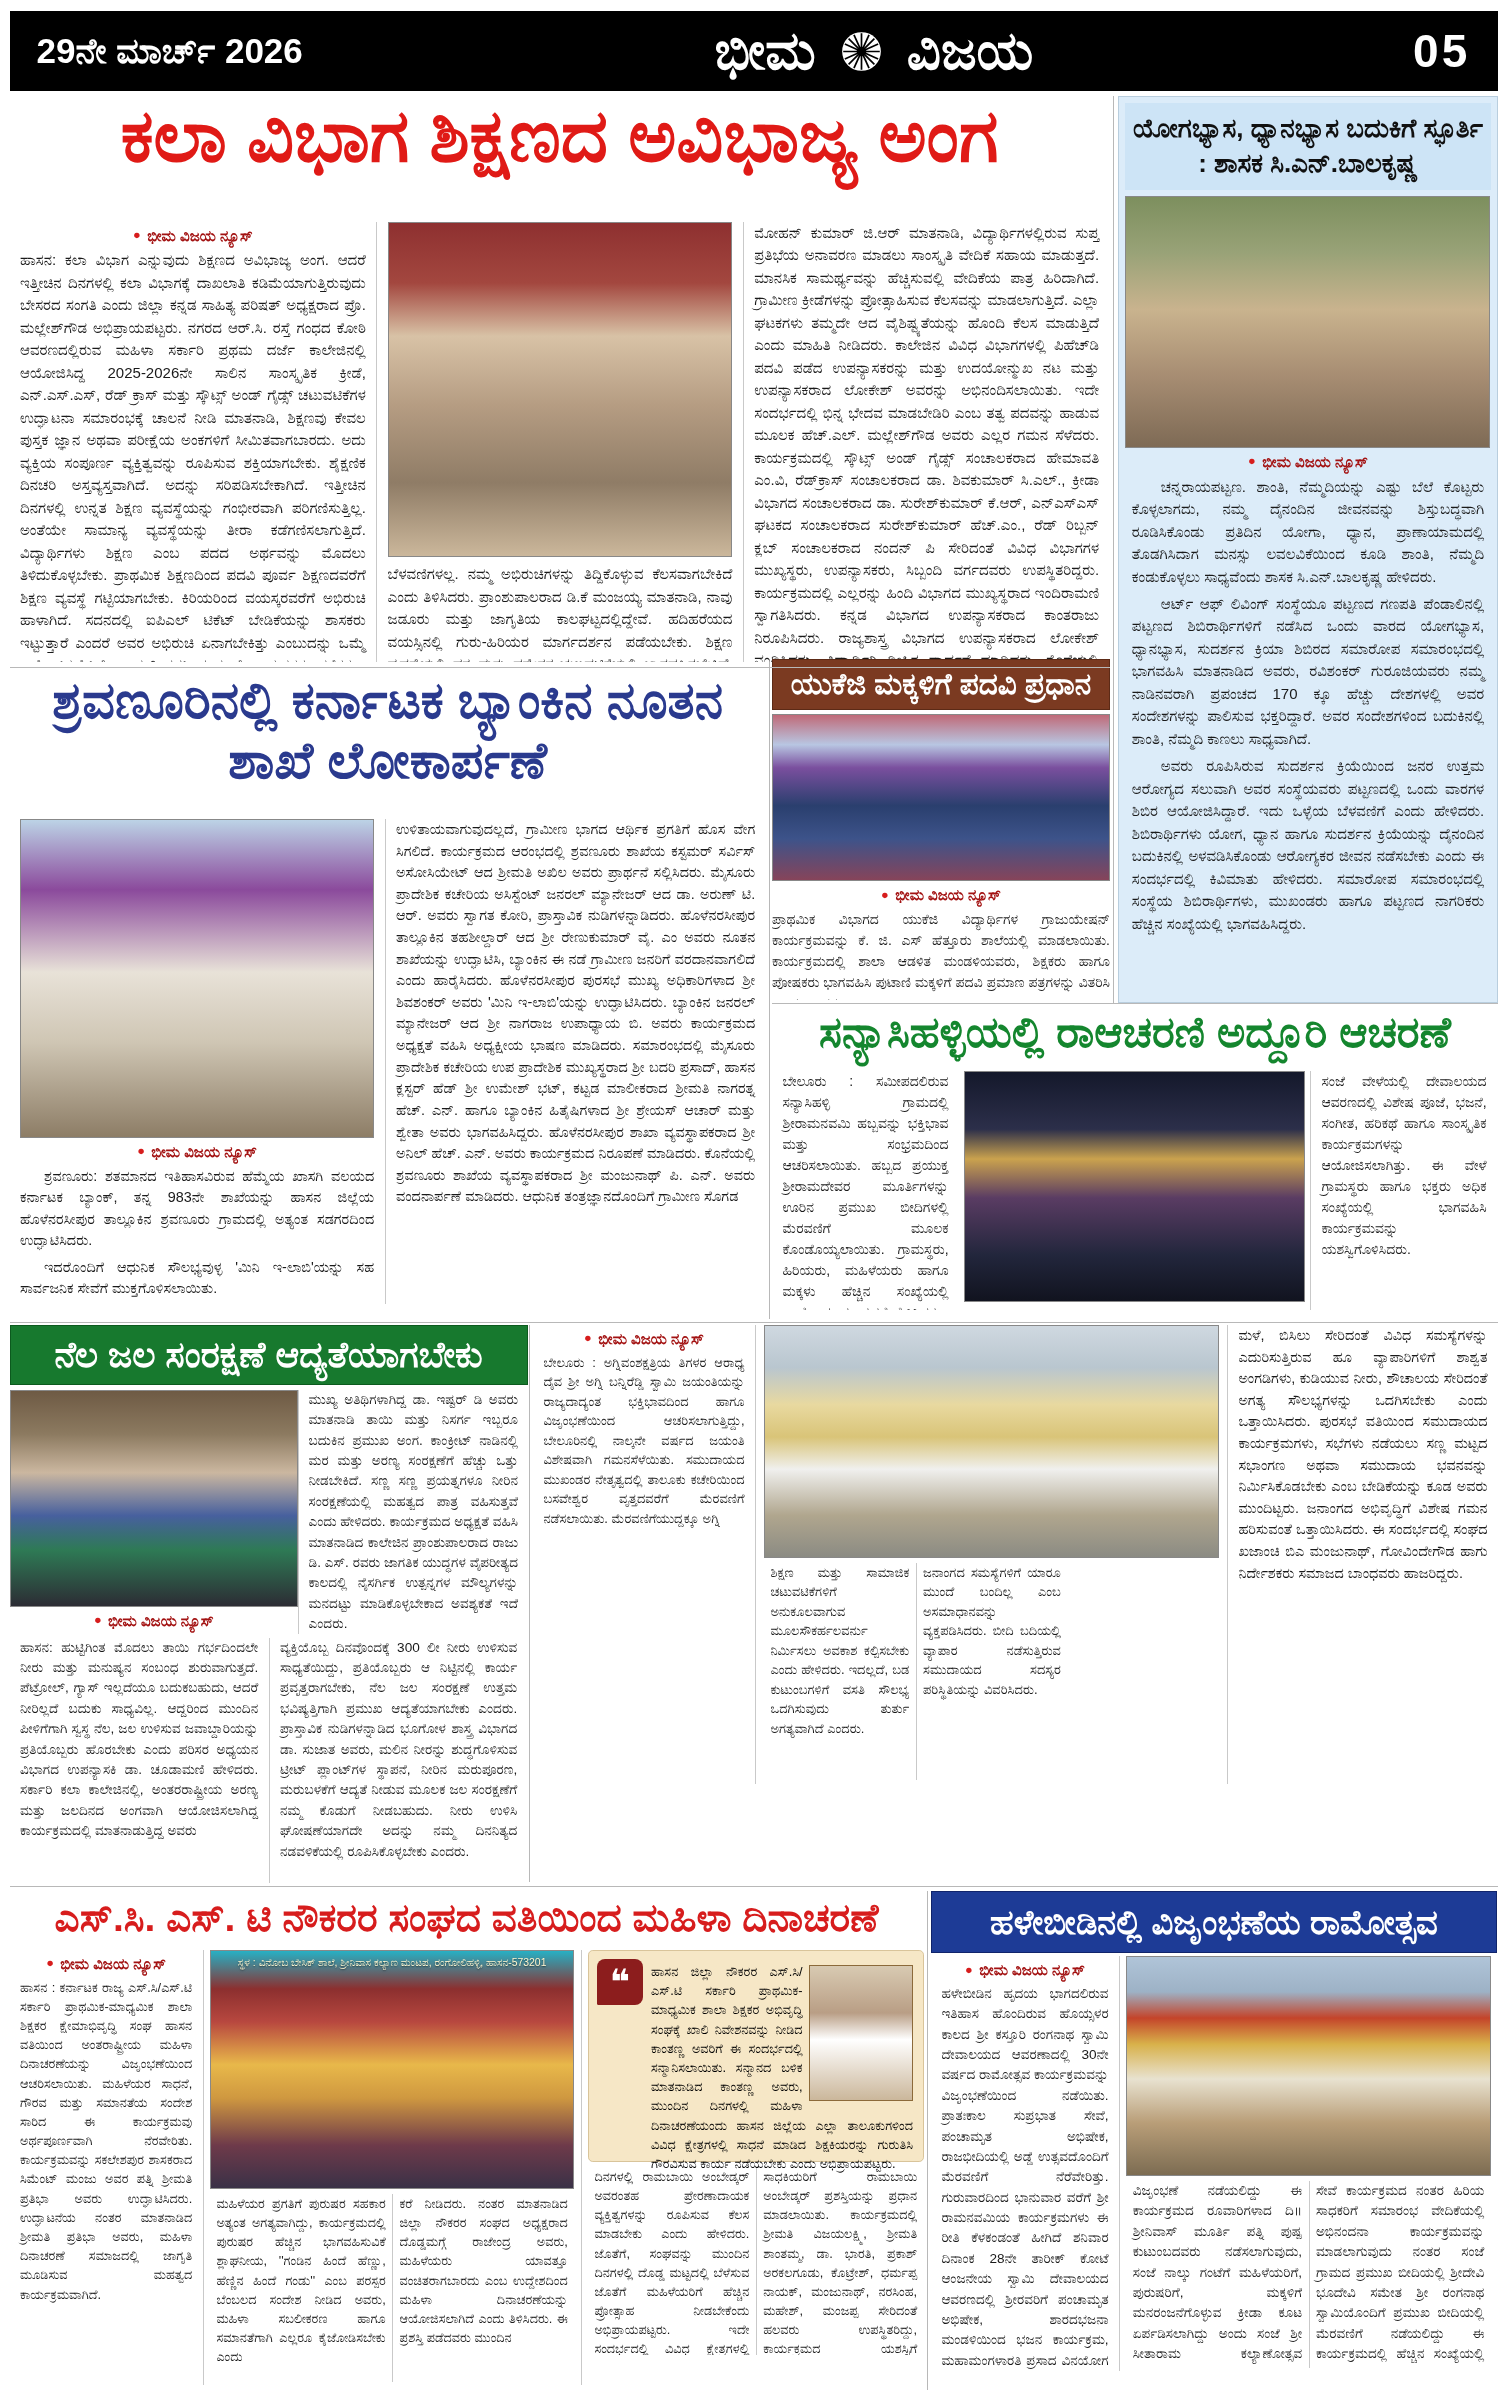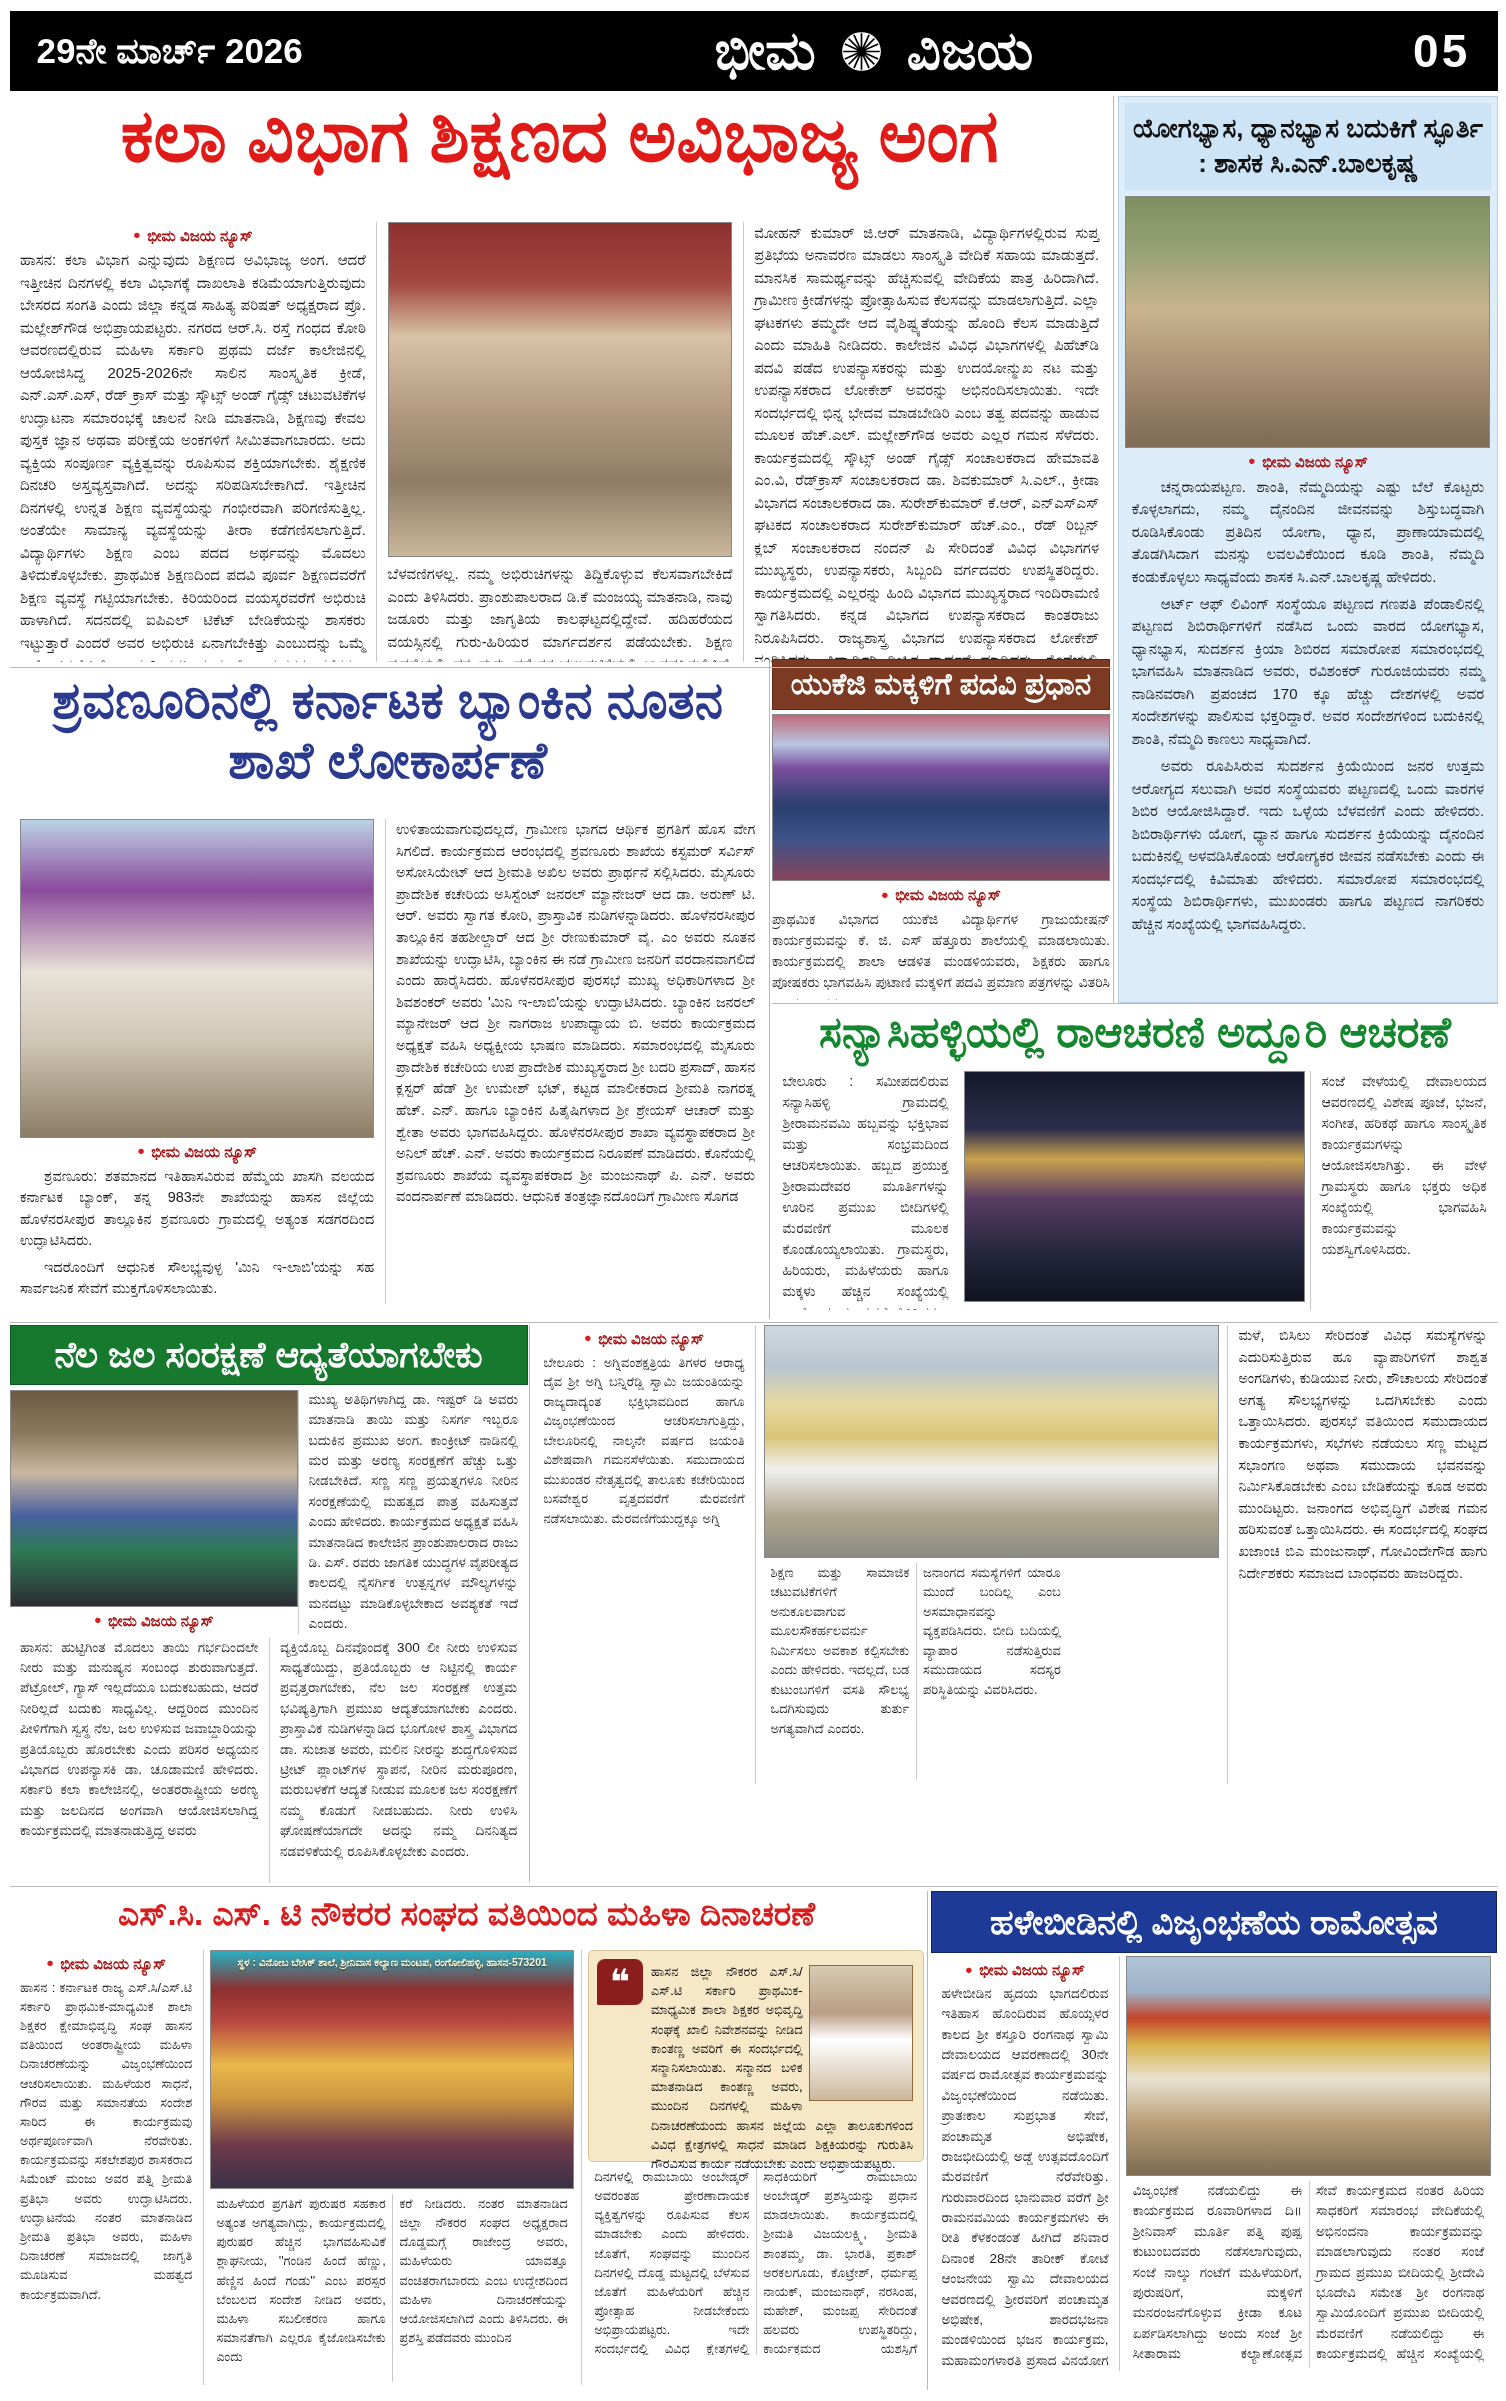--- a/index.html
+++ b/index.html
@@ -76,28 +76,28 @@
   .agni .col-1{width:222px;}
   .agni .col-mid{width:472px;padding:0 8px;}
   .agni .col-5{width:271px;}
   .ph-agni{height:233px;background:linear-gradient(180deg,#cfd8e0 0%,#b9c6cf 18%,#e8d9a0 34%,#d9c478 48%,#f0f0ee 62%,#b0a68e 82%,#8b8b83 100%);}
   .agni .subcols{display:flex;height:217px;margin-top:4.8px;}
   .agni .subcols .col{width:33.33%;padding:0 6.4px;}
   .agni .bodytxt{font-size:13px;}
   .agni .col-5 .bodytxt{font-size:14.4px;}
   
   .scst{left:9.6px;top:1891px;width:914px;height:499px;}
-  .scst .hl{color:#d71d1d;font-size:33px;font-weight:bold;text-align:center;height:59px;line-height:1.4;overflow:hidden;}
+  .scst .hl{color:#d71d1d;font-size:39px;font-weight:bold;text-align:center;height:59px;line-height:1.4;overflow:hidden;}
   .scst .cols{height:435px;}
   .scst .col-1{width:193px;}
   .scst .col-mid{width:378px;padding:0 6.4px;}
   .scst .col-box{width:343px;padding:0 0 0 6.4px;}
   .ph-scst{position:relative;height:239px;background:linear-gradient(180deg,#27b0c4 0%,#8c2f2f 16%,#b8483f 30%,#e8b84a 48%,#cf9840 62%,#6e3a4a 82%,#3a3147 100%);}
   .ph-scst .banner{position:absolute;top:6.4px;left:3.2px;right:3.2px;color:#fff7d0;font-size:10.4px;
-    font-weight:bold;text-align:center;text-shadow:0 0.8px 1.6px #00000088;}
+    font-weight:normal;text-align:center;text-shadow:0 0.8px 1.6px #00000088;}
   .scst .subcols{display:flex;height:188px;margin-top:4.8px;}
   .scst .subcols .col{width:50%;padding:0 6.4px;}
   .scst .bodytxt{font-size:12.8px;}
   .qbox{position:relative;background:#f6e7c6;border:0.8px solid #d9c49a;border-radius:4.8px;height:212px;
     padding:11px 9.6px 8px 62px;box-sizing:border-box;font-size:12.8px;line-height:1.5;text-align:justify;}
   .qmark{position:absolute;left:8px;top:8px;width:46px;height:46px;background:#8c1d1d;color:#fff;
     border-radius:8px 8px 8px 1.6px;font-size:35px;font-weight:bold;display:flex;align-items:center;justify-content:center;}
   .qportrait{float:right;width:102px;height:134px;margin:3.2px 0 3.2px 6.4px;border:1.6px solid #8c6a3a;
     background:linear-gradient(180deg,#d8cab2 0%,#b99e85 35%,#ffffff 55%,#cbb79b 100%);}
   

